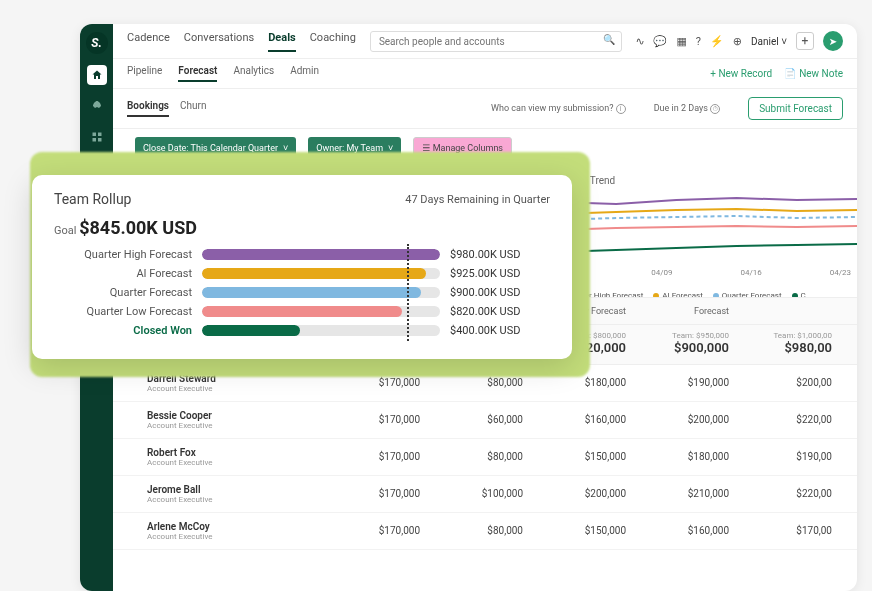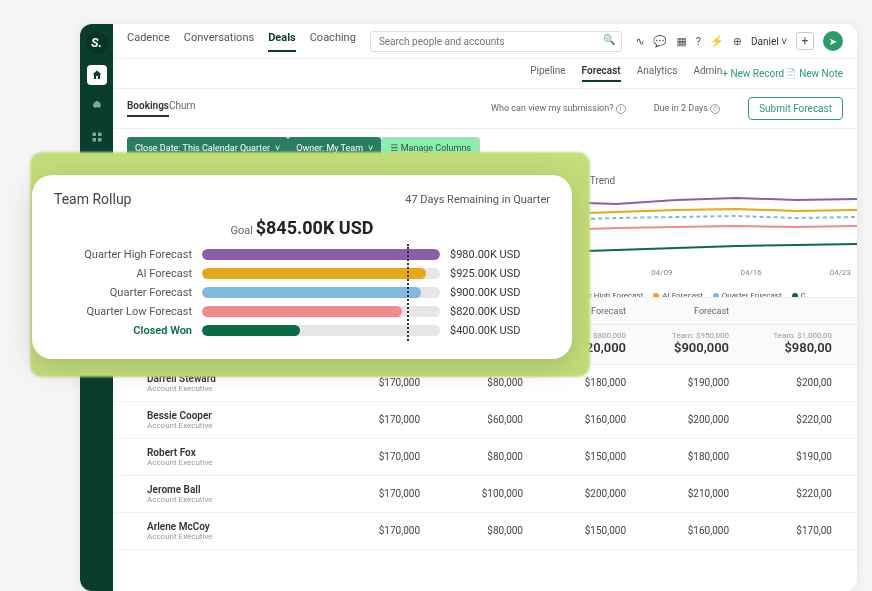--- a/index.html
+++ b/index.html
@@ -15,35 +15,35 @@
 .nav-main span{cursor:pointer;padding-bottom:6px}
 .nav-main span.active{color:#0a3d2d;font-weight:700;border-bottom:2px solid #0a3d2d}
 .search-wrap{flex:1;position:relative;max-width:280px}
 .search-wrap input{width:100%;padding:4px 24px 4px 8px;border:1px solid #ddd;border-radius:3px;font-size:10px;color:#888}
 .search-wrap .si{position:absolute;right:6px;top:4px;font-size:10px;color:#666}
 .top-icons{display:flex;align-items:center;gap:9px;font-size:11px;color:#555}
 .top-icons>*{cursor:pointer}
 .user-name{font-size:10px;color:#333}
 .plus-btn{width:18px;height:18px;border:1px solid #ccc;border-radius:3px;display:flex;align-items:center;justify-content:center;font-size:12px}
 .send-btn{width:20px;height:20px;background:#2a9d6f;border-radius:50%;display:flex;align-items:center;justify-content:center;color:#fff;font-size:10px}
-.subnav{display:flex;align-items:center;justify-content:flex-end;padding:6px 14px;border-bottom:1px solid #eee}
+.subnav{display:flex;align-items:center;justify-content:space-between;padding:6px 14px;border-bottom:1px solid #eee}
 .subnav-left{display:flex;gap:16px;font-size:10px;color:#666}
 .subnav-left span{cursor:pointer;padding-bottom:4px}
 .subnav-left span.active{color:#333;font-weight:600;border-bottom:2px solid #0a3d2d}
-.subnav-right{display:flex;gap:0;font-size:10px}
+.subnav-right{display:flex;gap:12px;font-size:10px}
 .link-green{color:#2a9d6f;cursor:pointer}
 .row3{display:flex;align-items:center;justify-content:space-between;padding:8px 14px;border-bottom:1px solid #eee}
-.tabs3{display:flex;gap:0;font-size:10px;color:#666}
+.tabs3{display:flex;gap:11px;font-size:10px;color:#666}
 .tabs3 span{cursor:pointer;padding-bottom:4px}
 .tabs3 span.active{color:#333;font-weight:600;border-bottom:2px solid #333}
 .row3-right{display:flex;align-items:center;gap:28px;font-size:9px;color:#666}
 .submit-btn{border:1px solid #2a9d6f;color:#2a9d6f;background:#fff;padding:5px 10px;border-radius:4px;font-size:10px;cursor:pointer}
-.filters{display:flex;gap:0;padding:8px 14px}
+.filters{display:flex;gap:12px;padding:8px 22px}
 .pill{background:#2a7d5f;color:#fff;font-size:9px;padding:5px 8px;border-radius:3px;display:flex;align-items:center;gap:5px;cursor:pointer}
-.pill-outline{border:1px solid #ccc;background:#86efac;color:#444;font-size:9px;padding:5px 8px;border-radius:3px;cursor:pointer}
+.pill-outline{border:1px solid #ccc;background:#f9a8d4;color:#444;font-size:9px;padding:5px 8px;border-radius:3px;cursor:pointer}
 .content{flex:1;display:flex;overflow:hidden;position:relative}
 .trend-panel{position:absolute;right:0;top:0;width:310px;padding:8px 0 0 8px;border-left:1px solid #eee}
 .trend-title{font-size:10px;color:#666;margin-bottom:4px}
 .chart{height:95px;position:relative;overflow:hidden}
 .chart svg{width:100%;height:74px}
 .x-axis{display:flex;justify-content:space-between;font-size:8px;color:#888;padding:0 6px}
 .legend{display:flex;gap:10px;font-size:8px;color:#555;margin-top:6px;flex-wrap:wrap}
 .legend span{display:flex;align-items:center;gap:3px}
 .dot{width:6px;height:6px;border-radius:50%;display:inline-block}
 .table{position:absolute;left:0;right:0;top:130px}
@@ -54,25 +54,25 @@
 .teamrow .col{padding:6px}
 .mini{font-size:8px;color:#999}
 .big{font-size:13px;font-weight:600;color:#333}
 .trow{display:flex;border-bottom:1px solid #f2f2f2;font-size:10px}
 .trow .col-name{padding:8px 12px 8px 34px}
 .trow .col{padding:12px 6px;color:#444}
 .pname{font-weight:600;color:#333;font-size:10px}
 .prole{font-size:8px;color:#999}
 
 .green-glow{position:absolute;left:30px;top:152px;width:560px;height:225px;background:#c3dd7a;border-radius:12px;filter:blur(1px)}
-.card{position:absolute;left:32px;top:175px;width:540px;background:#fff;border-radius:20px;box-shadow:0 8px 30px rgba(0,0,0,0.15);padding:16px 22px}
+.card{position:absolute;left:32px;top:175px;width:540px;background:#fff;border-radius:10px;box-shadow:0 8px 30px rgba(0,0,0,0.15);padding:16px 22px}
 .card-head{display:flex;justify-content:space-between;align-items:center;margin-bottom:10px}
 .card-title{font-size:14px;color:#444}
 .card-days{font-size:11px;color:#555}
-.card-goal{text-align:center;font-size:11px;color:#666;margin-bottom:10px}
+.card-goal{text-align:left;font-size:11px;color:#666;margin-bottom:10px}
 .card-goal b{font-size:18px;color:#222;font-weight:700}
 .bars{position:relative}
 .bar-row{display:flex;align-items:center;gap:10px;margin-bottom:6px}
 .bar-label{width:138px;text-align:right;font-size:11px;color:#555}
 .bar-label.cw{color:#0a6b47;font-weight:600}
 .bar-track{flex:1;height:11px;background:#e6e6e6;border-radius:6px;position:relative;overflow:hidden}
 .bar-fill{height:100%;border-radius:6px}
 .bar-val{width:100px;font-size:11px;color:#333;text-align:left}
 .goal-line{position:absolute;top:-4px;bottom:-4px;border-left:2px dotted #333}
 .info-icon{display:inline-block;width:10px;height:10px;border:1px solid #999;border-radius:50%;font-size:7px;text-align:center;line-height:9px;color:#999}

